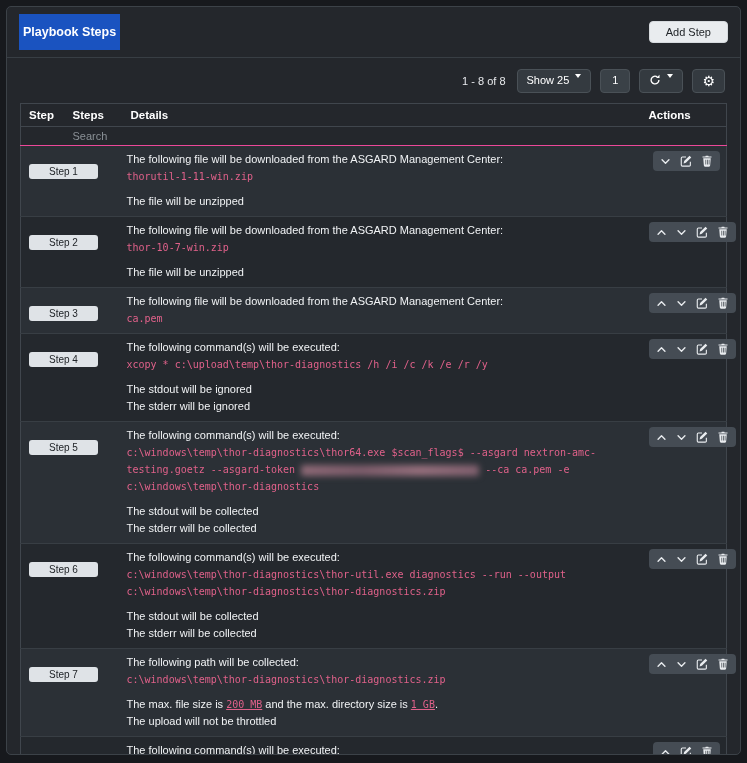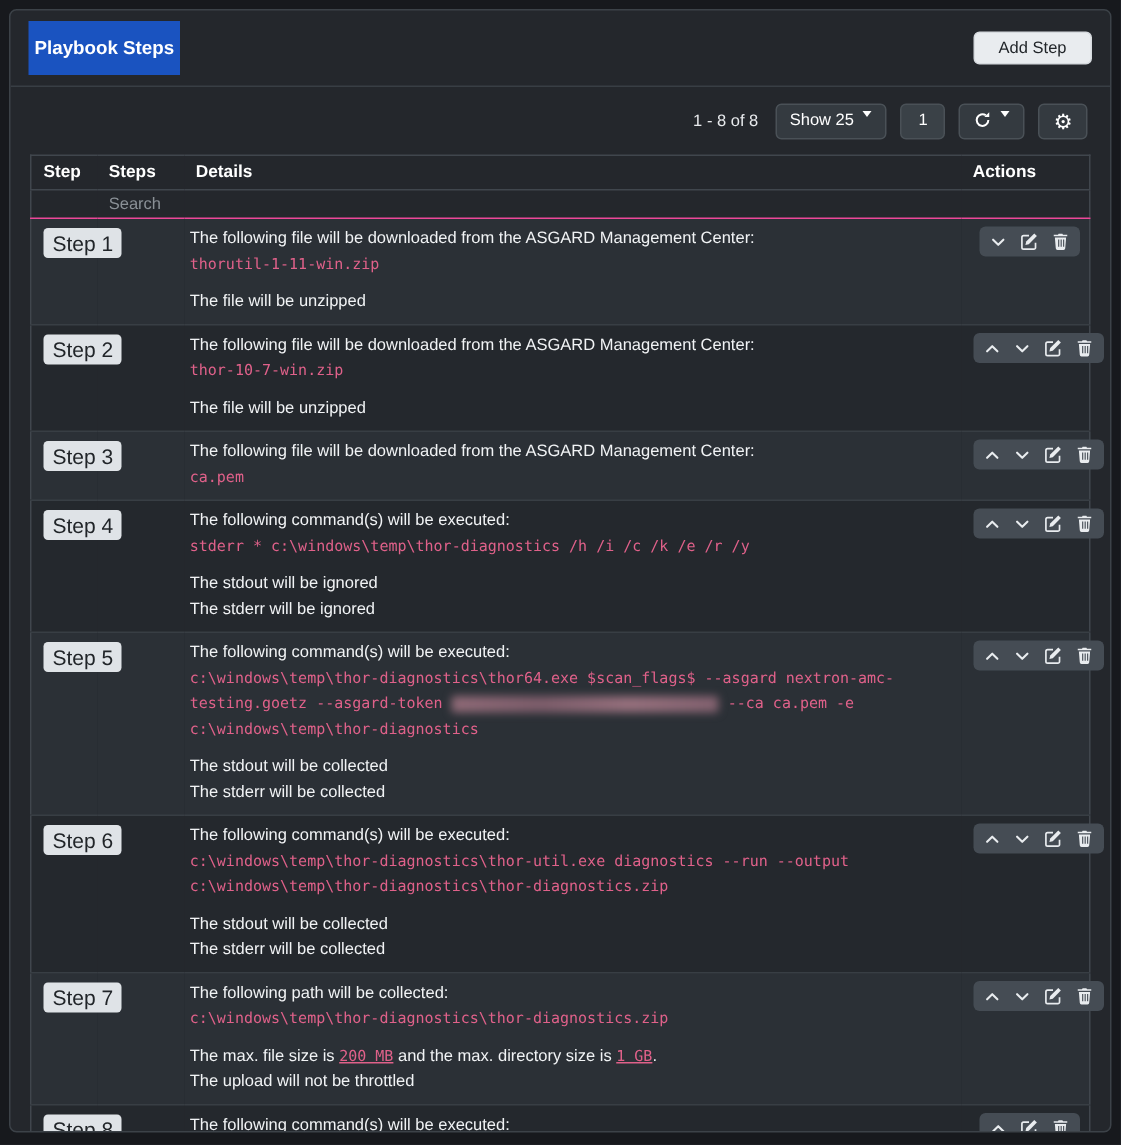--- a/index.html
+++ b/index.html
@@ -73,21 +73,21 @@
     width:100%; background:transparent; border:none; outline:none;
     color:#cfd4d9; font-size:11px; font-family:"Liberation Sans", sans-serif;
   }
   .search-input::placeholder { color:#8a9096; }
   tbody tr { border-top:1px solid #383e44; }
   tbody tr:nth-child(odd) { background:#2b3036; }
   tbody tr:nth-child(even) { background:#24282d; }
   tbody td { vertical-align:top; padding:5px 8px 6px 8px; }
   .step-badge {
     display:inline-block; background:#dfe3e7; color:#212529;
-    font-size:14px; padding:2px 6px; border-radius:3px; margin-top:1px;
+    font-size:10px; padding:2px 20px; border-radius:3px; margin-top:13px;
     white-space:nowrap;
   }
   .cell-details { padding-left:4px !important; }
   .line-text { font-size:11px; line-height:17px; color:#f1f3f5; }
   .line-code {
     font-family:"DejaVu Sans Mono", monospace;
     font-size:10px; line-height:17px; color:#e0618a;
     word-wrap:break-word;
   }
   .inline-code {
@@ -296,21 +296,21 @@
               </div>
     </td>
   </tr>
           <tr>
     <td class="cell-step">
       <span class="step-badge">Step 4</span>
     </td>
     <td class="cell-name"></td>
     <td class="cell-details">
               <div class="line-text">The following command(s) will be executed:</div>
-              <div class="line-code">stderr * c:\windows\temp\thor-diagnostics /h /i /c /k /e /r /y</div>
+              <div class="line-code">xcopy * c:\upload\temp\thor-diagnostics /h /i /c /k /e /r /y</div>
               <div class="spacer"></div>
               <div class="line-text">The stdout will be ignored</div>
               <div class="line-text">The stderr will be ignored</div>
             </td>
     <td class="cell-actions">
       <div class="action-group">
                 <button class="action-btn">
                   <span class="icon">
                     <svg width="11" height="11" viewBox="0 0 16 16">
                       <path d="M3 10.5 8 5.5l5 5" fill="none" stroke="currentColor" stroke-width="2" stroke-linecap="round" stroke-linejoin="round"></path>

